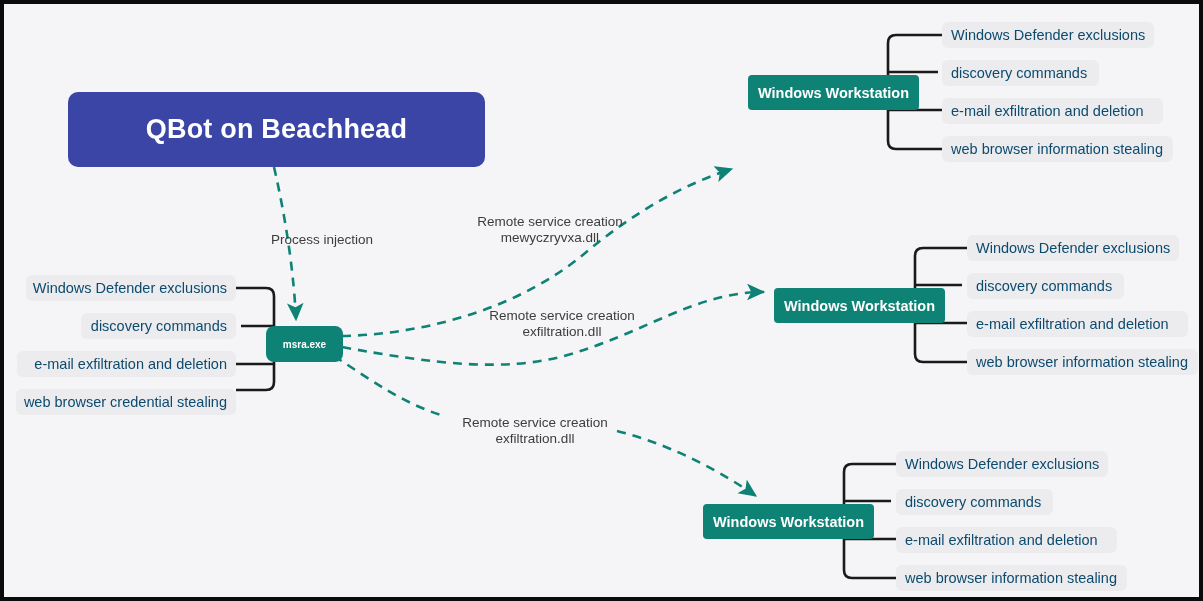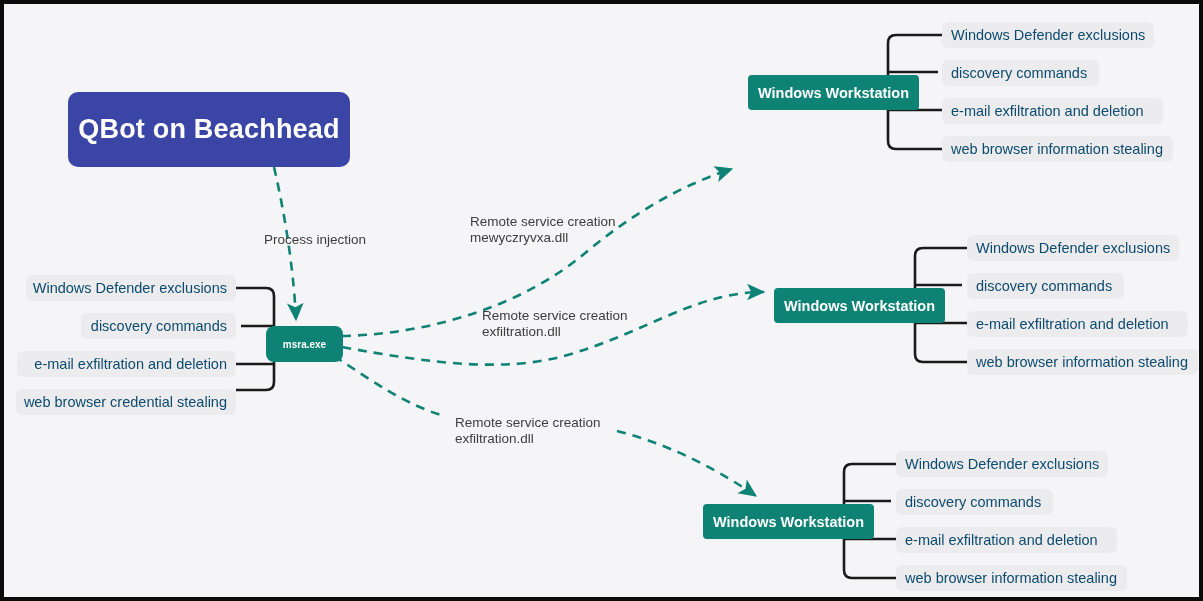--- a/index.html
+++ b/index.html
@@ -68,20 +68,21 @@
     color: #0c4a6e;
     font-size: 14.5px;
     white-space: nowrap;
   }
   .chip-right { justify-content: flex-start; }
   .chip-left  { justify-content: flex-end; }
 
   
   .edge-label {
     position: absolute;
+    text-align: center;
     color: #3d3d3d;
     font-size: 13.5px;
     line-height: 16px;
     white-space: nowrap;
   }
   .edge-label span { display: block; }
 </style>
 </head>
 <body>
 
@@ -112,21 +113,21 @@
 
     <path d="M 963,244 L 919,244 Q 911,244 911,252 L 911,350 Q 911,358 919,358 L 963,358
              M 911,281 L 958,281
              M 911,319 L 963,319" fill="none" stroke="#1a1a1a" stroke-width="2.6" stroke-linecap="butt" stroke-linejoin="round"></path>
 
     <path d="M 892,460 L 848,460 Q 840,460 840,468 L 840,566 Q 840,574 848,574 L 892,574
              M 840,497 L 887,497
              M 840,535 L 892,535" fill="none" stroke="#1a1a1a" stroke-width="2.6" stroke-linecap="butt" stroke-linejoin="round"></path>
   </svg>
 
-  <div class="node node-root" style="left:64px; top:88px; width:282px; height:75px;">QBot on Beachhead</div>
+  <div class="node node-root" style="left:64px; top:88px; width:417px; height:75px;">QBot on Beachhead</div>
 
   <div class="node node-proc" style="left:262px; top:322px; width:77px; height:36px;">msra.exe</div>
 
   <div class="edge-label" style="left:260px; top:228px; width:116px;">
     <span>Process injection</span>
   </div>
 
   <div class="chip chip-left" style="left:22px; top:271px; width:210px;">Windows Defender exclusions</div>
   <div class="chip chip-left" style="left:77px; top:309px; width:155px;">discovery commands</div>
   <div class="chip chip-left" style="left:13px; top:347px; width:219px;">e-mail exfiltration and deletion</div>

